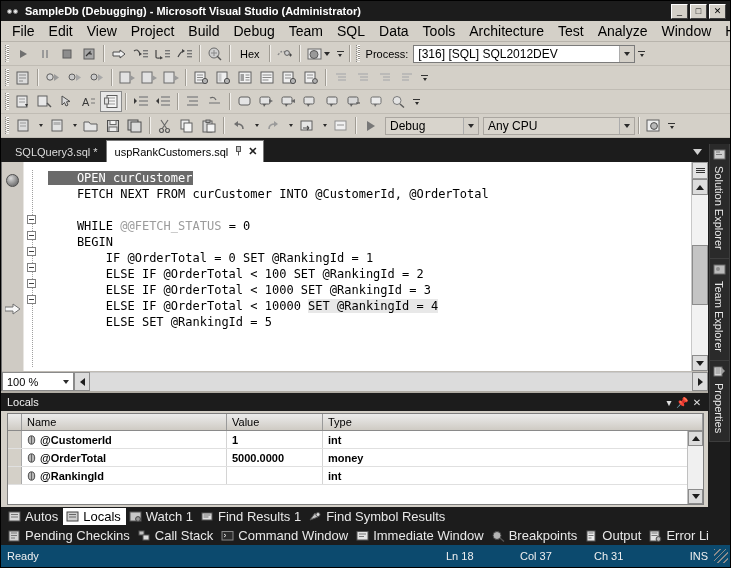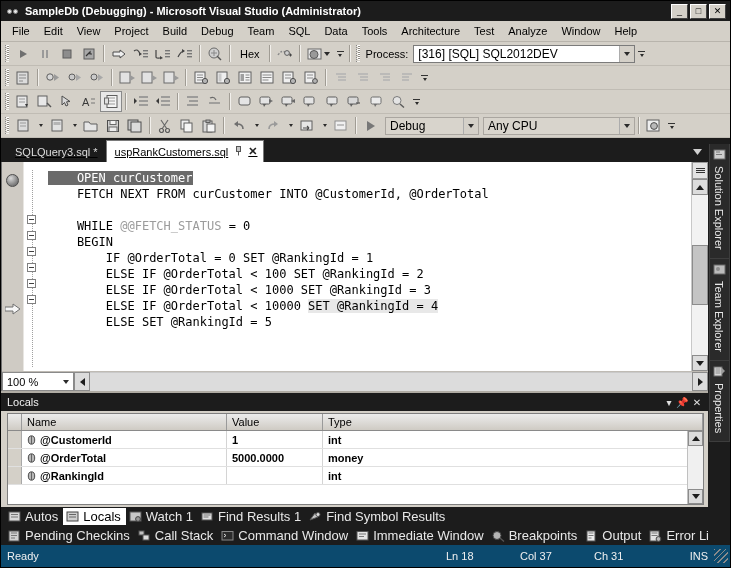--- a/index.html
+++ b/index.html
@@ -60,21 +60,21 @@
   
   .menubar {
     height: 21px; flex: 0 0 21px;
     background: #d4d0c8;
     display: flex; align-items: center;
     padding-left: 4px;
     border-bottom: 1px solid #b8b4ac;
   }
   .menu-item {
     padding: 3px 7px;
-    font-size: 11px; color: #000;
+    font-size: 14px; color: #000;
     white-space: nowrap;
   }
 
   
   .toolbar-strip {
     background: #d4d0c8;
     display: flex; align-items: center;
     height: 24px;
     border-bottom: 1px solid #c0bcb4;
     padding-left: 2px;
@@ -161,21 +161,20 @@
   .body-row { flex: 1 1 auto; display: flex; min-height: 0; }
   .center-col { flex: 1 1 auto; display: flex; flex-direction: column; min-width: 0; }
 
   
   .doctabs {
     height: 24px; flex: 0 0 24px;
     background: #1c1c1c;
     display: flex; align-items: flex-end;
     position: relative;
     padding-left: 6px;
-    text-decoration: underline;
   }
   .doctab {
     height: 21px;
     display: flex; align-items: center;
     padding: 0 8px;
     font-size: 11px;
     color: #dcdcdc;
     white-space: nowrap;
   }
   .doctab.active {

